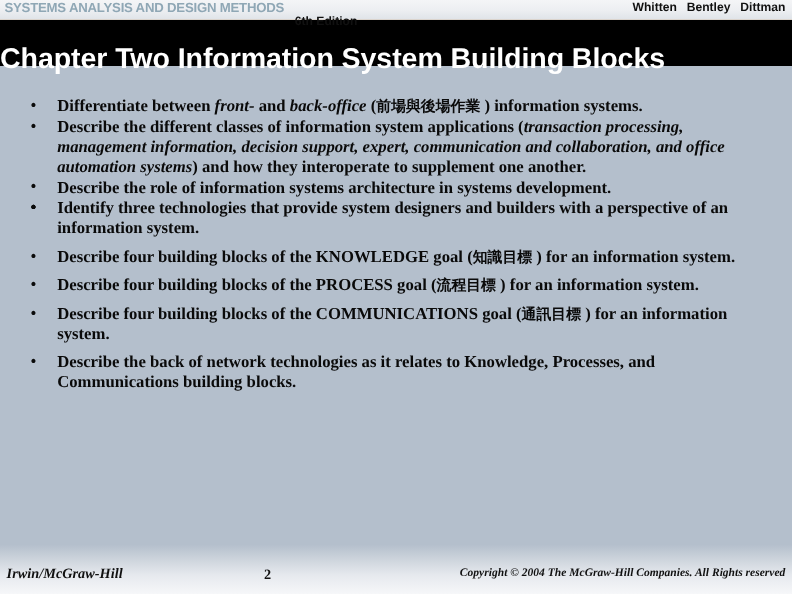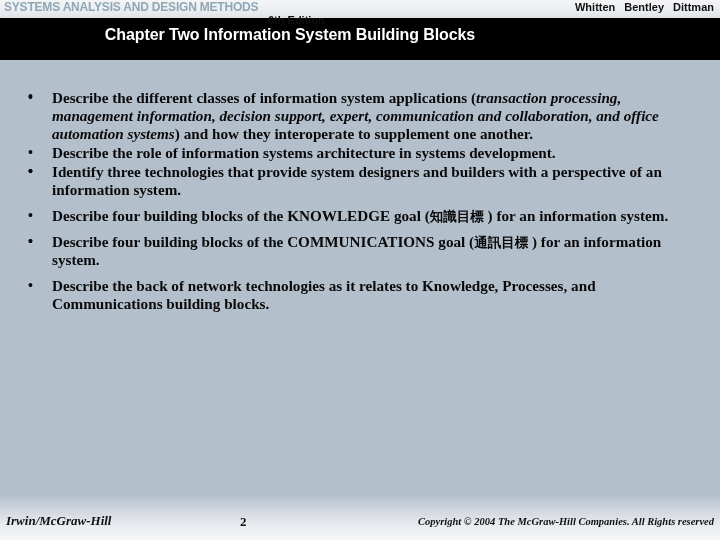--- a/index.html
+++ b/index.html
@@ -61,25 +61,25 @@
   .banner {
     position: absolute;
     left: 0; top: 18px;
     width: 720px;
     height: 42px;
     background: #000000;
     z-index: 4;
   }
   .banner-title {
     position: absolute;
-    left: 0; top: 8px;
+    left: 0; top: 20px;
     width: 580px;
     text-align: center;
     font-family: "Liberation Sans", "DejaVu Sans", sans-serif;
-    font-size: 16px;
+    font-size: 26px;
     font-weight: bold;
     color: #ffffff;
     letter-spacing: -0.1px;
     white-space: nowrap;
   }
 
   
   .body-area {
     position: absolute;
     left: 0; top: 60px;
@@ -167,28 +167,28 @@
       <span>Whitten</span><span>Bentley</span><span>Dittman</span>
     </div>
   </div>
 
   <div class="banner">
     <div class="banner-title">Chapter Two  Information System Building Blocks</div>
   </div>
 
   <div class="body-area">
     <div class="bullets" id="bullet-list">
-        <div class="bullet"><span class="marker">•</span></div>
+        <div class="bullet"><span class="marker">•</span><span><span>Differentiate between </span><i>front-</i><span> and </span><i>back-office</i><span> (</span><span class="cjk">前場與後場作業</span><span>  ) information systems.</span></span></div>
         <div class="bullet"><span class="marker">•</span><span><span>Describe the different classes of information system applications (</span><i>transaction processing, management information, decision support, expert, communication and collaboration, and office automation systems</i><span>) and how they interoperate to supplement one another.</span></span></div>
         <div class="bullet"><span class="marker">•</span><span><span>Describe the role of information systems architecture in systems development.</span></span></div>
         <div class="bullet"><span class="marker">•</span></div>
         <div class="bullet"><span class="marker">•</span></div>
         <div class="bullet"><span class="marker">•</span><span><span>Identify three technologies that provide system designers and builders with a perspective of an information system.</span></span></div>
         <div class="bullet gap"><span class="marker">•</span><span><span>Describe four building blocks of the KNOWLEDGE goal (</span><span class="cjk">知識目標</span><span>  ) for an information system.</span></span></div>
-        <div class="bullet gap"><span class="marker">•</span></div>
+        <div class="bullet gap"><span class="marker">•</span><span><span>Describe four building blocks of the PROCESS goal (</span><span class="cjk">流程目標</span><span>  ) for an information system.</span></span></div>
         <div class="bullet gap"><span class="marker">•</span><span><span>Describe four building blocks of the COMMUNICATIONS goal (</span><span class="cjk">通訊目標</span><span>  ) for an information system.</span></span></div>
         <div class="bullet gap"><span class="marker">•</span><span><span>Describe the back of network technologies as it relates to Knowledge, Processes, and Communications building blocks.</span></span></div>
       </div>
   </div>
 
   <div class="footer-area">
     <div class="footer-left">Irwin/McGraw-Hill</div>
     <div class="footer-page">2</div>
     <div class="footer-copyright">Copyright © 2004 The McGraw-Hill Companies. All Rights reserved</div>
   </div>

